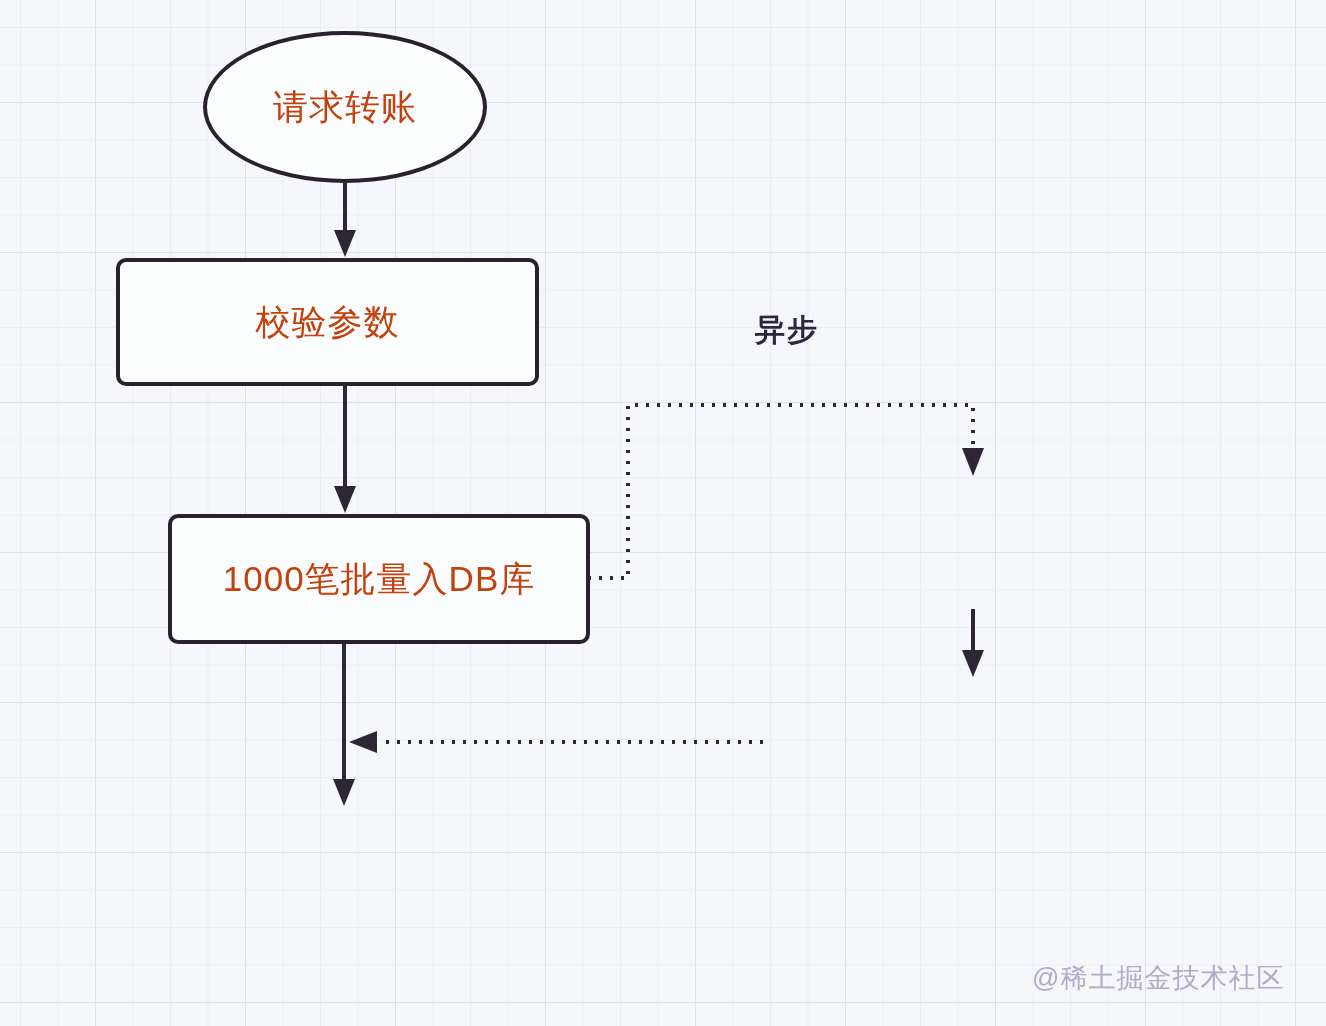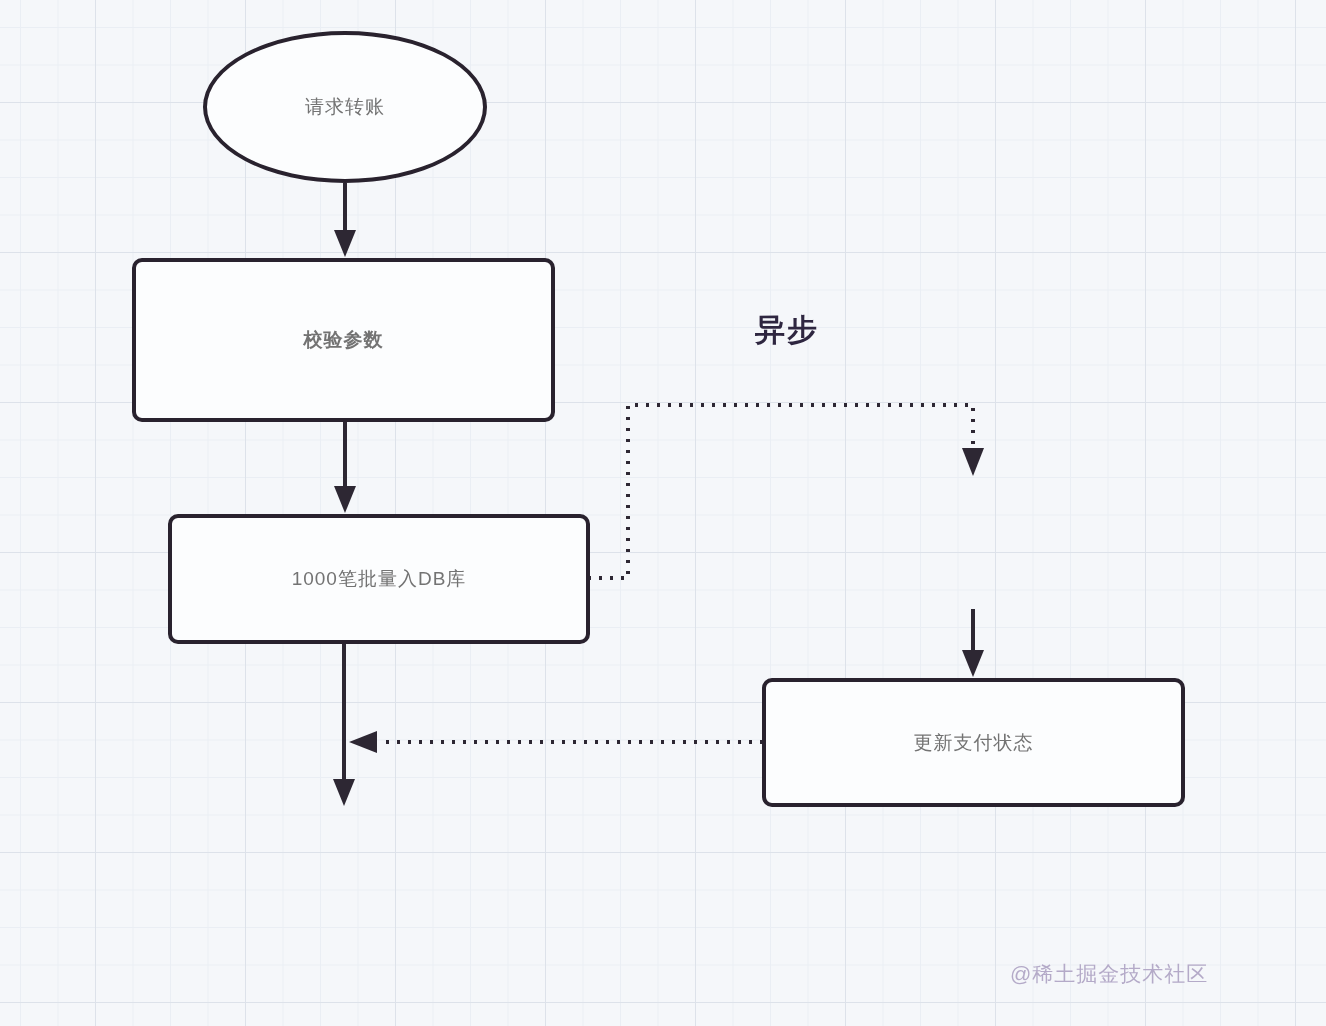--- a/index.html
+++ b/index.html
@@ -44,46 +44,46 @@
     stroke: none;
   }
   .node {
     position: absolute;
     box-sizing: border-box;
     background: #fcfdfe;
     border: 4px solid #29222e;
     display: flex;
     align-items: center;
     justify-content: center;
-    color: #737373;
-    font-size: 19px;
+    color: #c2410c;
+    font-size: 35px;
     letter-spacing: 1px;
     text-align: left;
   }
   .node.rect {
     border-radius: 10px;
   }
   .node.ellipse {
     border-radius: 50%;
   }
   .edge-label {
     position: absolute;
     left: 755px;
     top: 310px;
     color: #2e2640;
     font-size: 30px;
     font-weight: 700;
     letter-spacing: 2px;
   }
   .watermark {
     position: absolute;
-    left: 1010px;
+    left: 1032px;
     top: 960px;
     color: #b4aac8;
-    font-size: 21px;
+    font-size: 27px;
     letter-spacing: 1px;
   }
 </style>
 </head>
 <body>
 
 <div class="canvas">
 
   <svg class="connectors" viewBox="0 0 1326 1026">
 
@@ -115,31 +115,28 @@
     <g>
       <line class="edge-dotted" x1="763" y1="742" x2="378" y2="742"></line>
       <polygon class="arrowhead" points="349,742 377,731 377,753"></polygon>
     </g>
   </svg>
 
   <div class="node ellipse" style="left:203px; top:31px; width:284px; height:152px;">
     <span>请求转账</span>
   </div>
 
-  <div class="node rect" style="left:132px; top:258px; width:423px; height:164px;font-weight:bold;">
+  <div class="node rect" style="left:116px; top:258px; width:423px; height:128px;">
     <span>校验参数</span>
   </div>
 
   <div class="node rect" style="left:132px; top:514px; width:422px; height:130px;margin-left:36px;">
     <span>1000笔批量入DB库</span>
   </div>
 
 
-  <div class="node rect" style="left:762px; top:678px; width:423px; height:129px;">
-    <span>更新支付状态</span>
-  </div>
 
 
   <div class="edge-label">异步</div>
 
   <div class="watermark">@稀土掘金技术社区</div>
 
 </div>
 
 </body></html>

